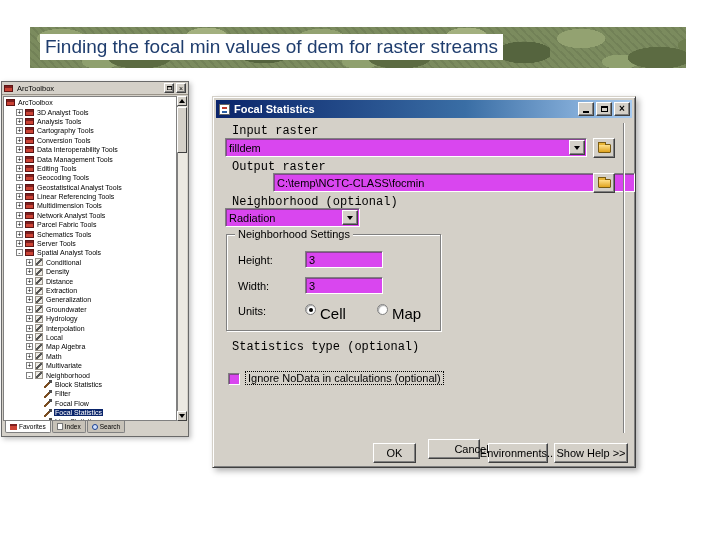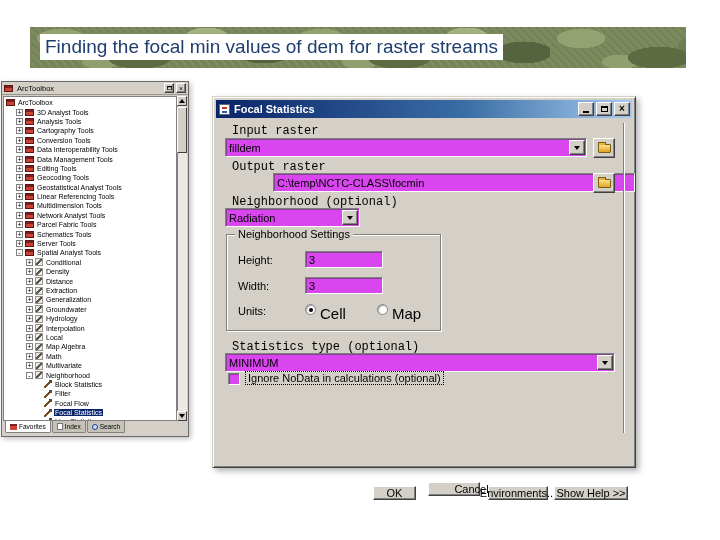--- a/index.html
+++ b/index.html
@@ -99,22 +99,22 @@
     box-shadow:inset 1px 1px 1px rgba(0,0,0,0.35); }
   .radio.checked::after { content:""; position:absolute; left:3px; top:3px; width:4px; height:4px; background:#000; border-radius:50%; }
   .rlabel { position:absolute; font-size:15px; }
 
   .checkbox { position:absolute; left:15px; top:276px; width:12px; height:12px; }
   .focuslbl { position:absolute; left:33px; top:275px; font-size:11px; outline:1px dotted #000; padding:0 2px; }
 
   .vline { position:absolute; left:410px; top:26px; height:310px; width:2px;
     background:linear-gradient(90deg,#808080 0 1px,#ffffff 1px); }
 
-  .wbtn { position:absolute; height:14px; font-size:11px; display:flex; align-items:center; justify-content:center;
-    font-family:"Liberation Sans",sans-serif; cursor:default;margin-top:43px; }
+  .wbtn { position:absolute; height:20px; font-size:11px; display:flex; align-items:center; justify-content:center;
+    font-family:"Liberation Sans",sans-serif; cursor:default; }
 </style>
 </head>
 <body>
 
 <div class="slide">
 
   <div class="banner">
     <span class="banner-text">Finding the focal min values of dem for raster streams</span>
   </div>
 
@@ -422,26 +422,20 @@
         <span>3</span>
       </div>
       <span class="glabel" style="top:70px">Units:</span>
       <span class="radio checked" style="left:78px; top:69px"></span>
       <span class="rlabel" style="left:93px; top:70px">Cell</span>
       <span class="radio" style="left:150px; top:69px"></span>
       <span class="rlabel" style="left:165px; top:70px">Map</span>
     </div>
 
     <div class="dlabel" style="top:243px">Statistics type (optional)</div>
-    <div class="field sunken combo" style="left:12px; top:256px; width:390px;">
-      <span>MINIMUM</span>
-      <span class="cbtn raised">
-          <span class="tri-down"></span>
-        </span>
-    </div>
 
     <span class="checkbox sunken"></span>
     <span class="focuslbl">Ignore NoData in calculations (optional)</span>
 
     <div class="vline"></div>
 
     <div class="wbtn raised" style="left:160px; top:346px; width:43px;">OK</div>
     <div class="wbtn raised" style="left:215px; top:342px; width:52px;padding-left:35px;">Cancel</div>
     <div class="wbtn raised" style="left:275px; top:346px; width:60px;">Environments...</div>
     <div class="wbtn raised" style="left:341px; top:346px; width:74px;">Show Help &gt;&gt;</div>

